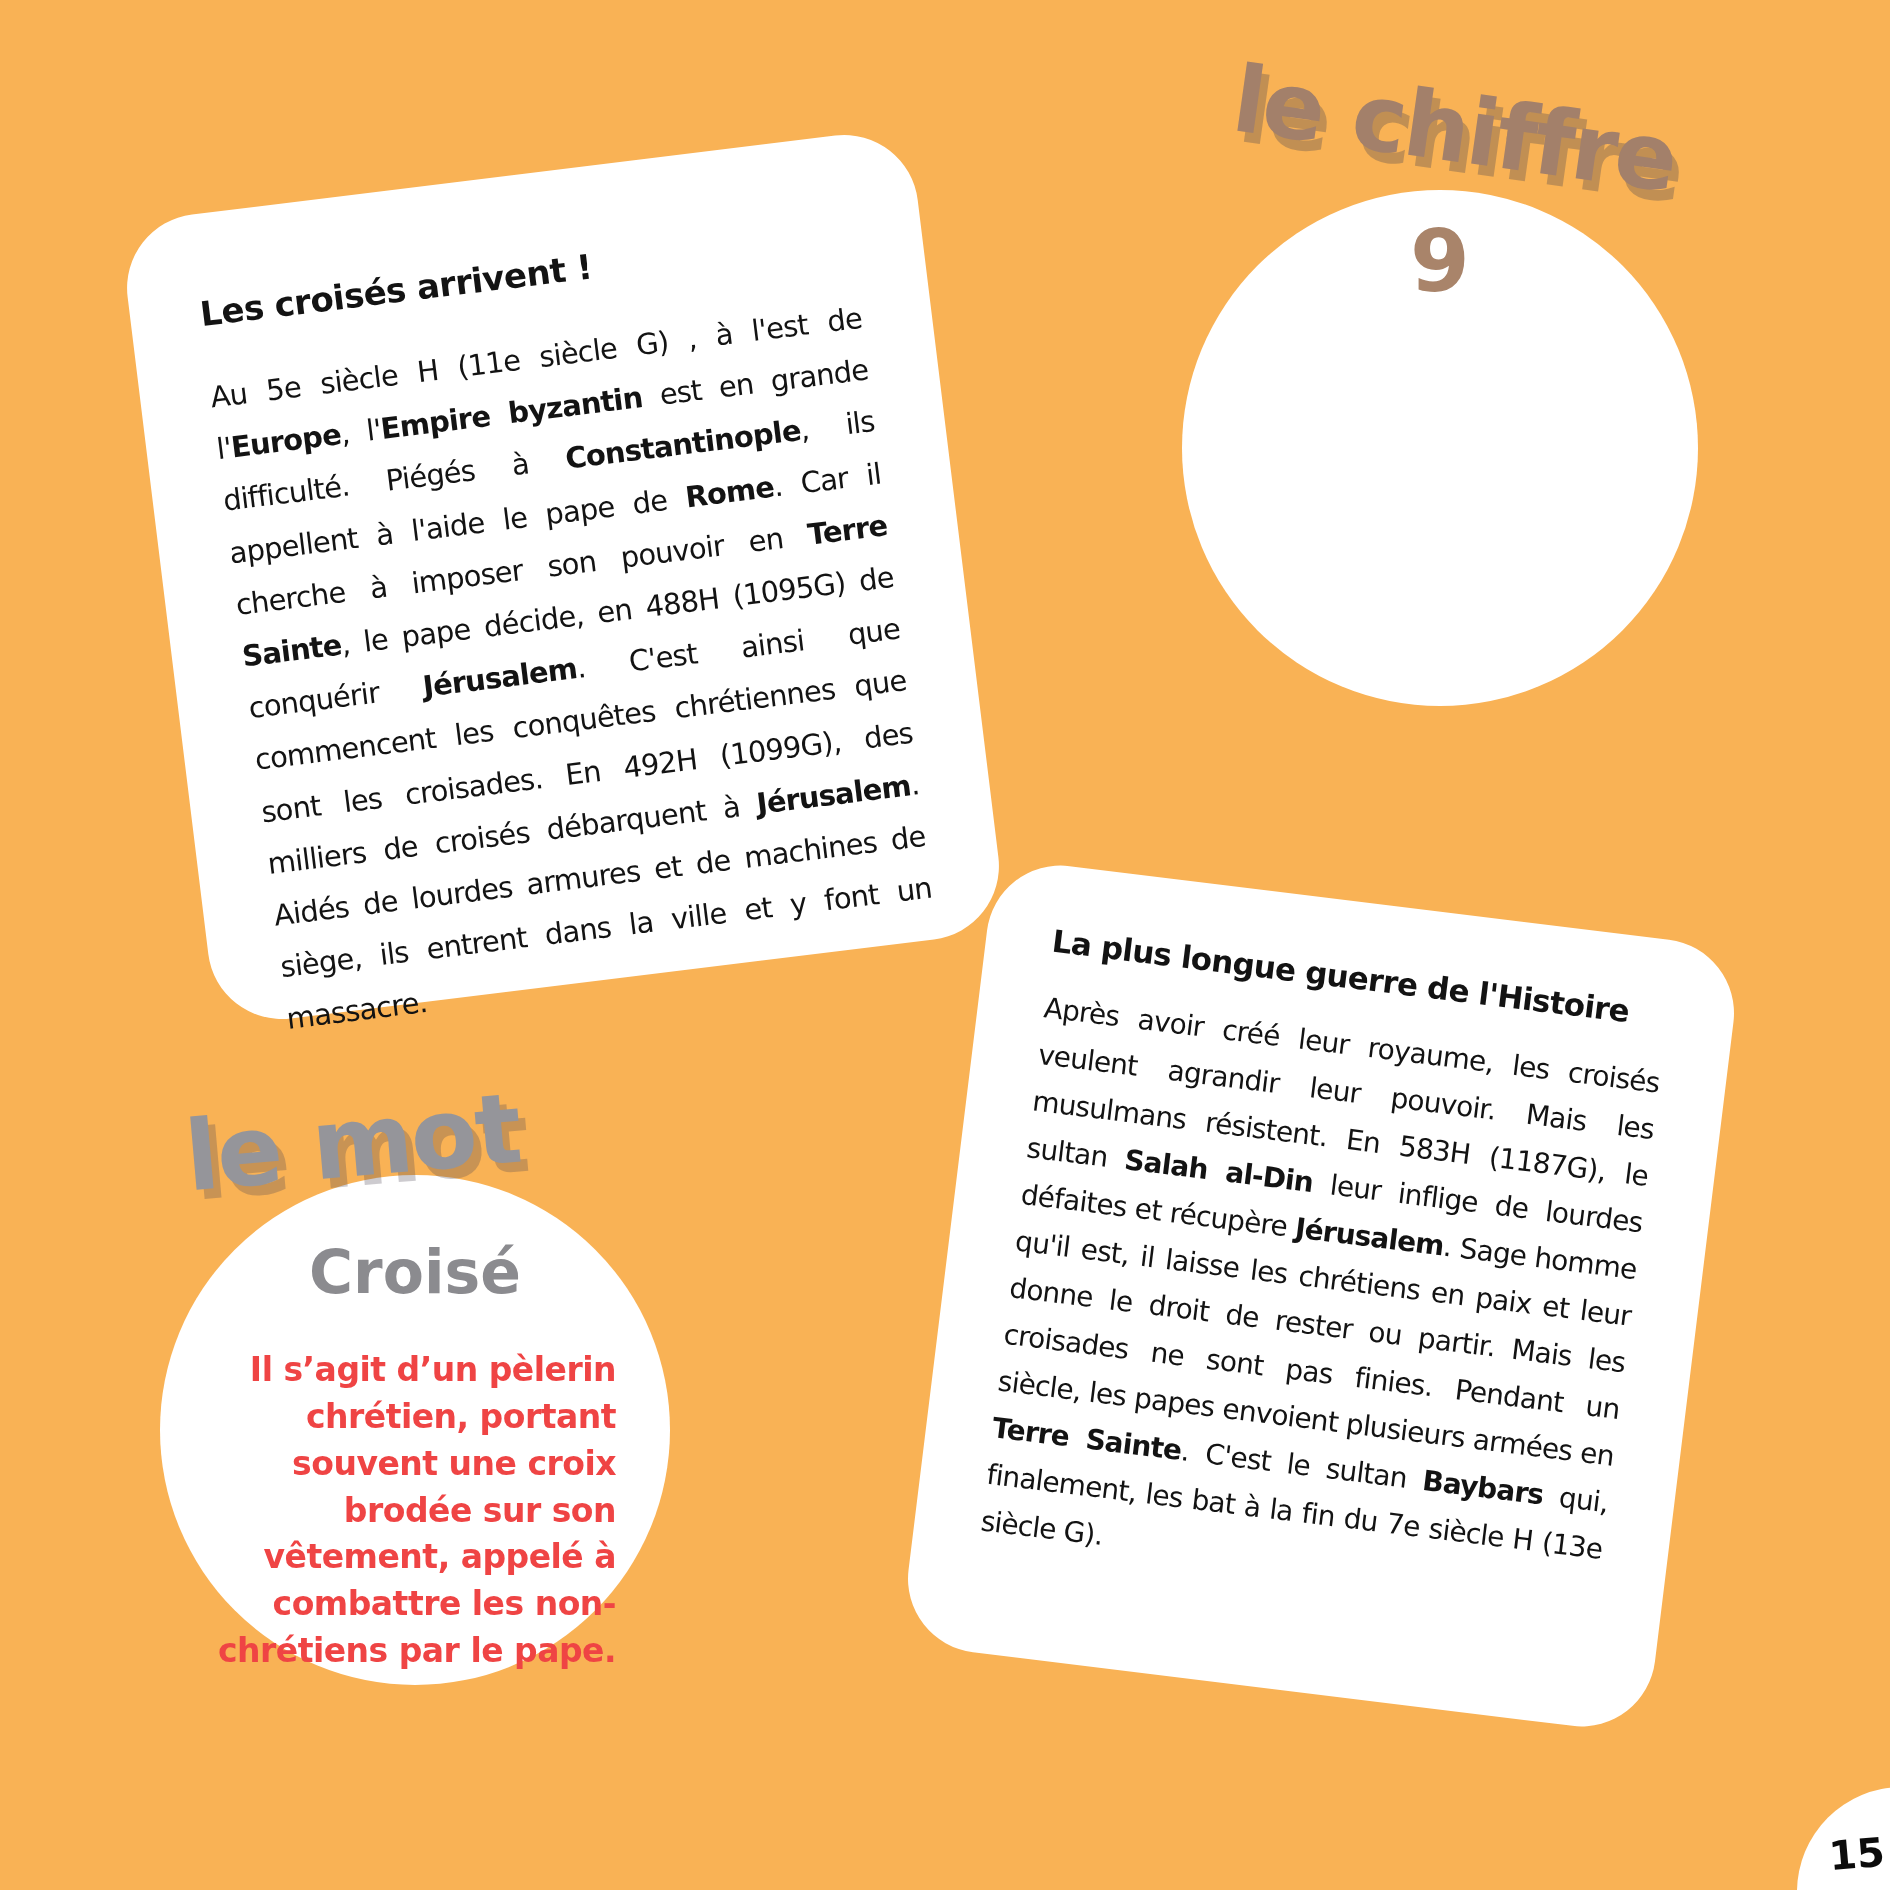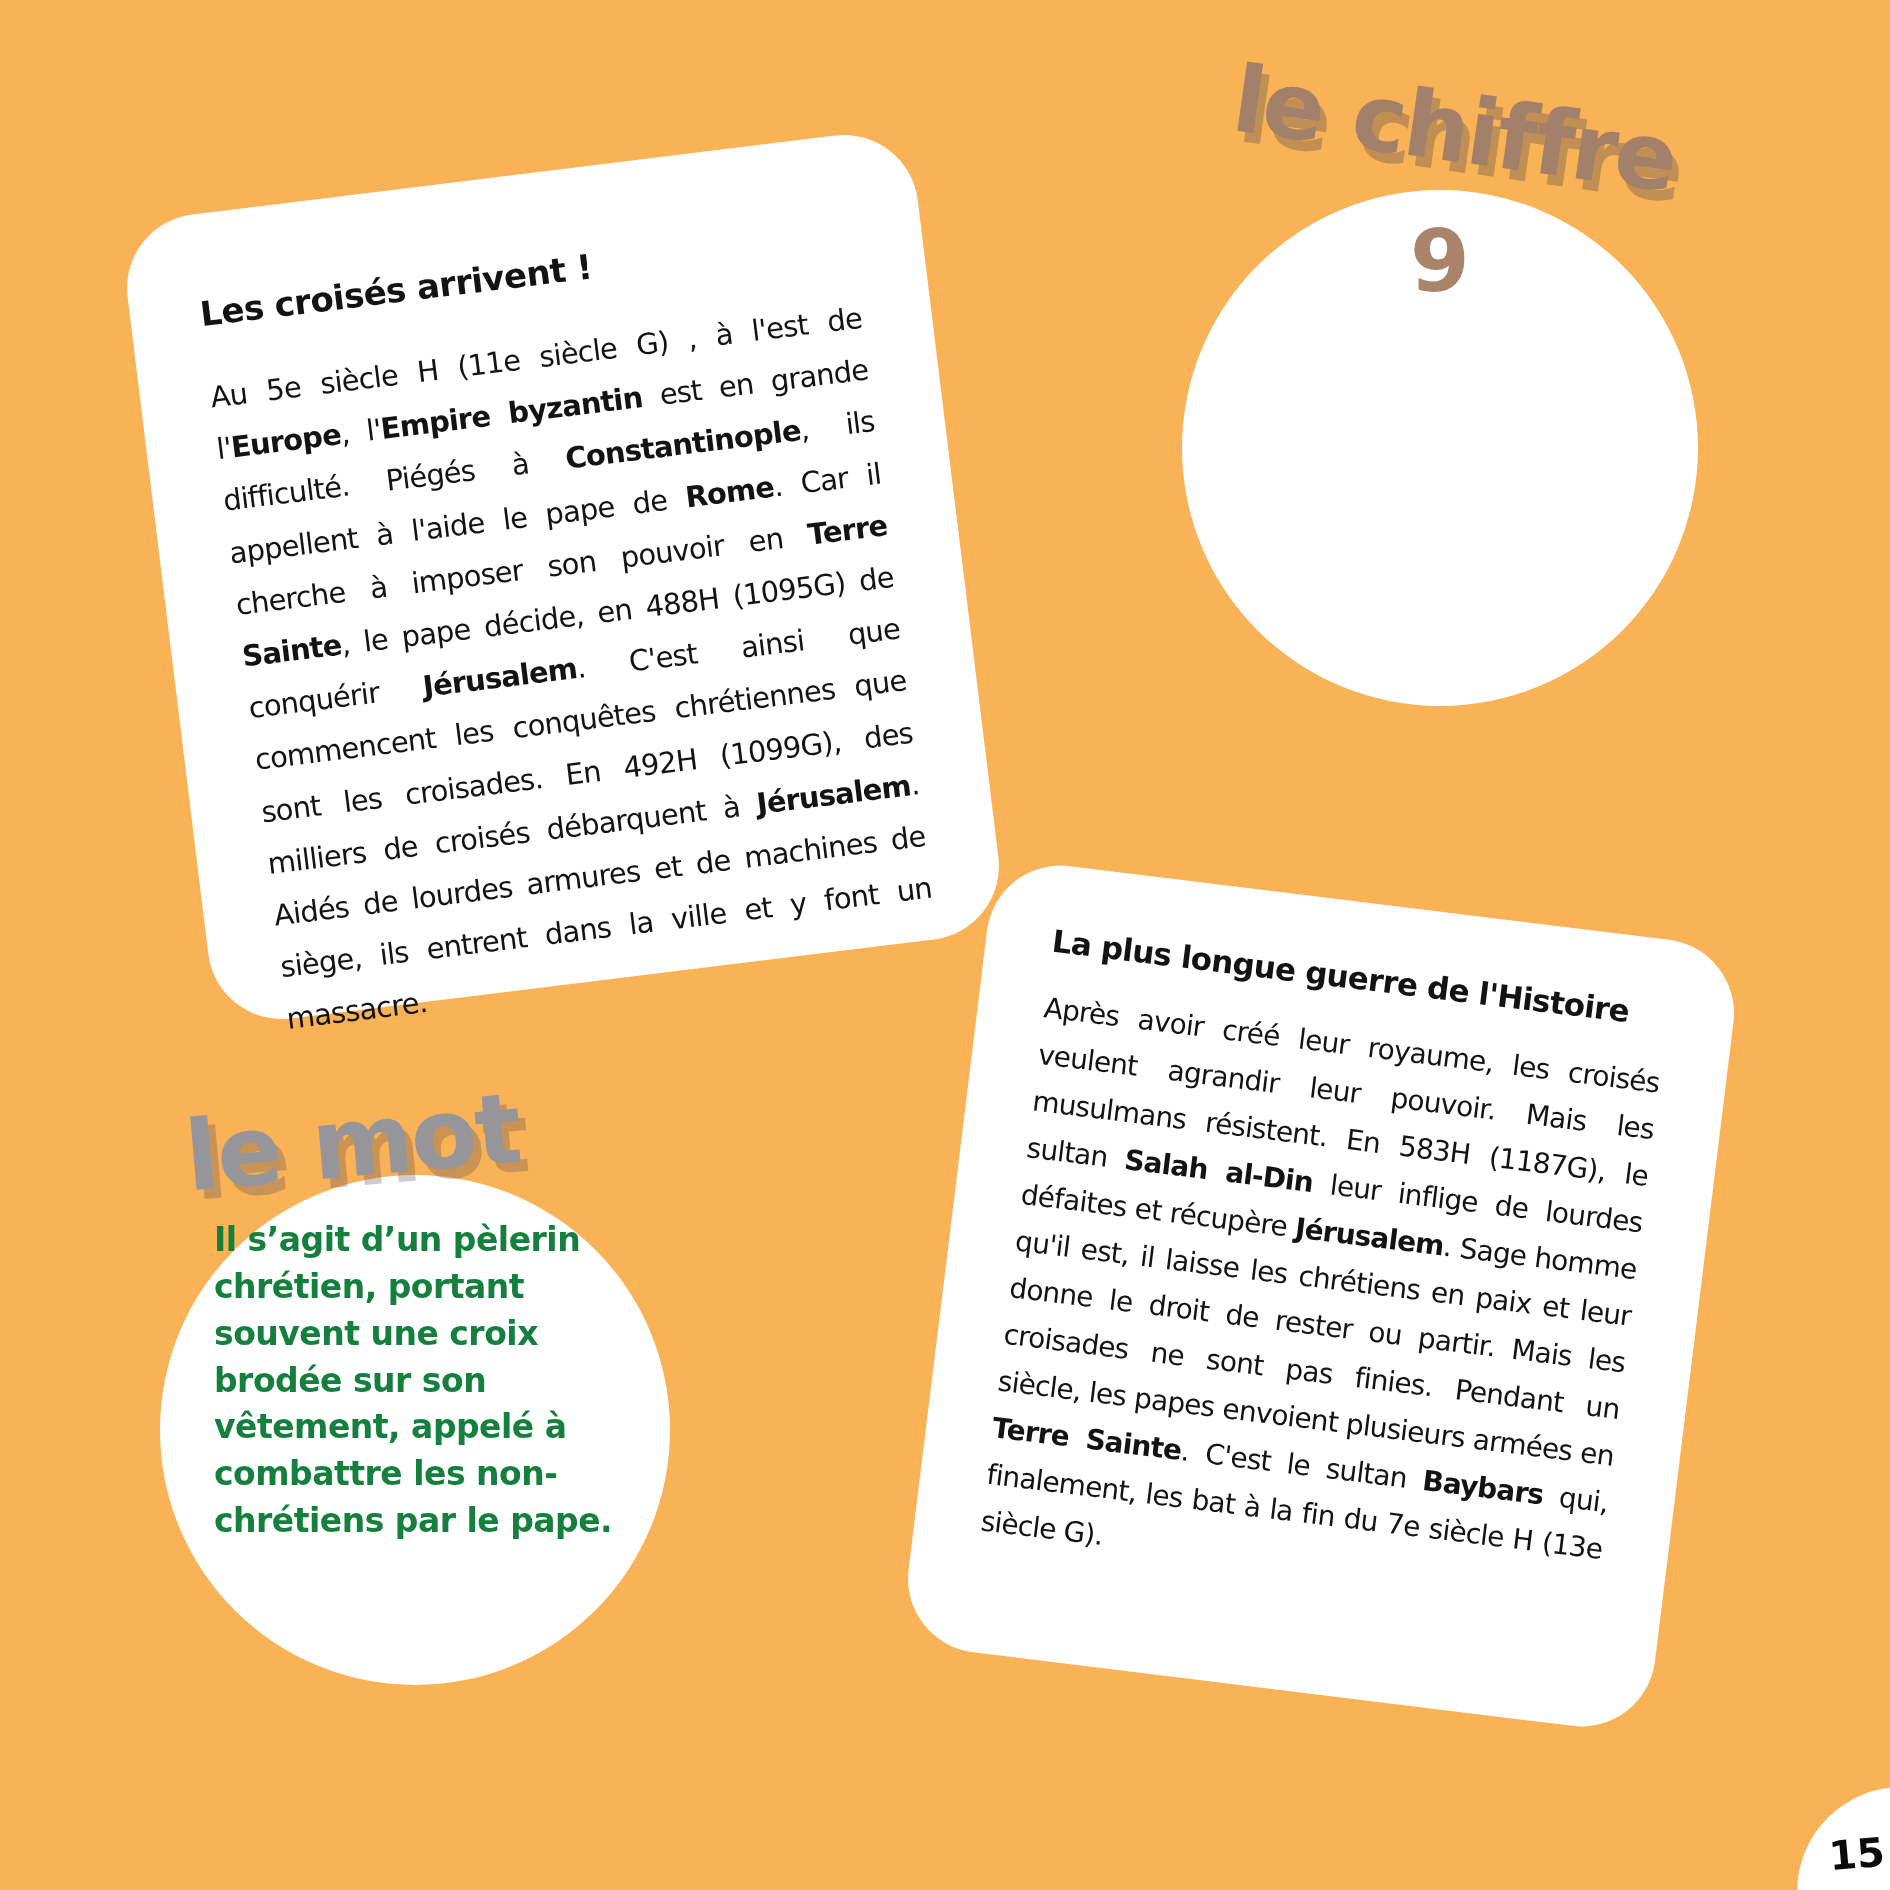--- a/index.html
+++ b/index.html
@@ -37,21 +37,21 @@
 
   .circle{position:absolute;background:#FFFFFF;border-radius:50%;text-align:center;box-sizing:border-box;}
   .circle-chiffre{left:1182px;top:190px;width:516px;height:516px;}
   .big-number{margin:24px 0 0 0;font-size:86px;font-weight:700;color:#A9846A;line-height:1.1;}
   .chiffre-text{width:432px;margin:48px auto 0 auto;font-size:33px;font-weight:700;
     color:#A9846A;line-height:1.55;letter-spacing:-0.5px;text-align:center;}
 
   .circle-mot{left:160px;top:1175px;width:510px;height:510px;}
   .mot-word{margin:64px 0 0 0;font-size:60px;font-weight:700;color:#8B8B8F;line-height:1.1;}
   .mot-text{width:402px;margin:42px auto 0 auto;font-size:33px;font-weight:700;
-    color:#15803d;line-height:1.42;letter-spacing:-0.5px;text-align:left;}
+    color:#ef4444;line-height:1.42;letter-spacing:-0.5px;text-align:right;}
 
   .page-circle{left:1797px;top:1787px;width:210px;height:210px;}
   .page-num{position:absolute;left:32px;top:44px;font-size:40px;font-weight:700;
     color:#0B0B0B;transform:rotate(-5deg);display:inline-block;}
 </style>
 </head>
 <body>
 
 <div id="page">
 
@@ -62,20 +62,21 @@
 
   <h1 class="display-title title-chiffre">le chiffre</h1>
 
   <div class="circle circle-chiffre">
     <div class="big-number">9</div>
   </div>
 
   <h1 class="display-title title-mot">le mot</h1>
 
   <div class="circle circle-mot">
+    <div class="mot-word">Croisé</div>
     <p class="mot-text">Il s’agit d’un pèlerin chrétien, portant souvent une croix brodée sur son vêtement, appelé à combattre les non-chrétiens par le pape.</p>
   </div>
 
   <section class="card card2">
     <h2>La plus longue guerre de l'Histoire</h2>
     <p><span>Après avoir créé leur royaume, les croisés veulent agrandir leur pouvoir. Mais les musulmans résistent. En 583H (1187G), le sultan </span><span class="b">Salah al-Din</span><span> leur inflige de lourdes défaites et récupère </span><span class="b">Jérusalem</span><span>. Sage homme qu'il est, il laisse les chrétiens en paix et leur donne le droit de rester ou partir. Mais les croisades ne sont pas finies. Pendant un siècle, les papes envoient plusieurs armées en </span><span class="b">Terre Sainte</span><span>. C'est le sultan </span><span class="b">Baybars</span><span> qui, finalement, les bat à la fin du 7e siècle H (13e siècle G).</span></p>
   </section>
 
   <div class="circle page-circle">
     <span class="page-num">15</span>

